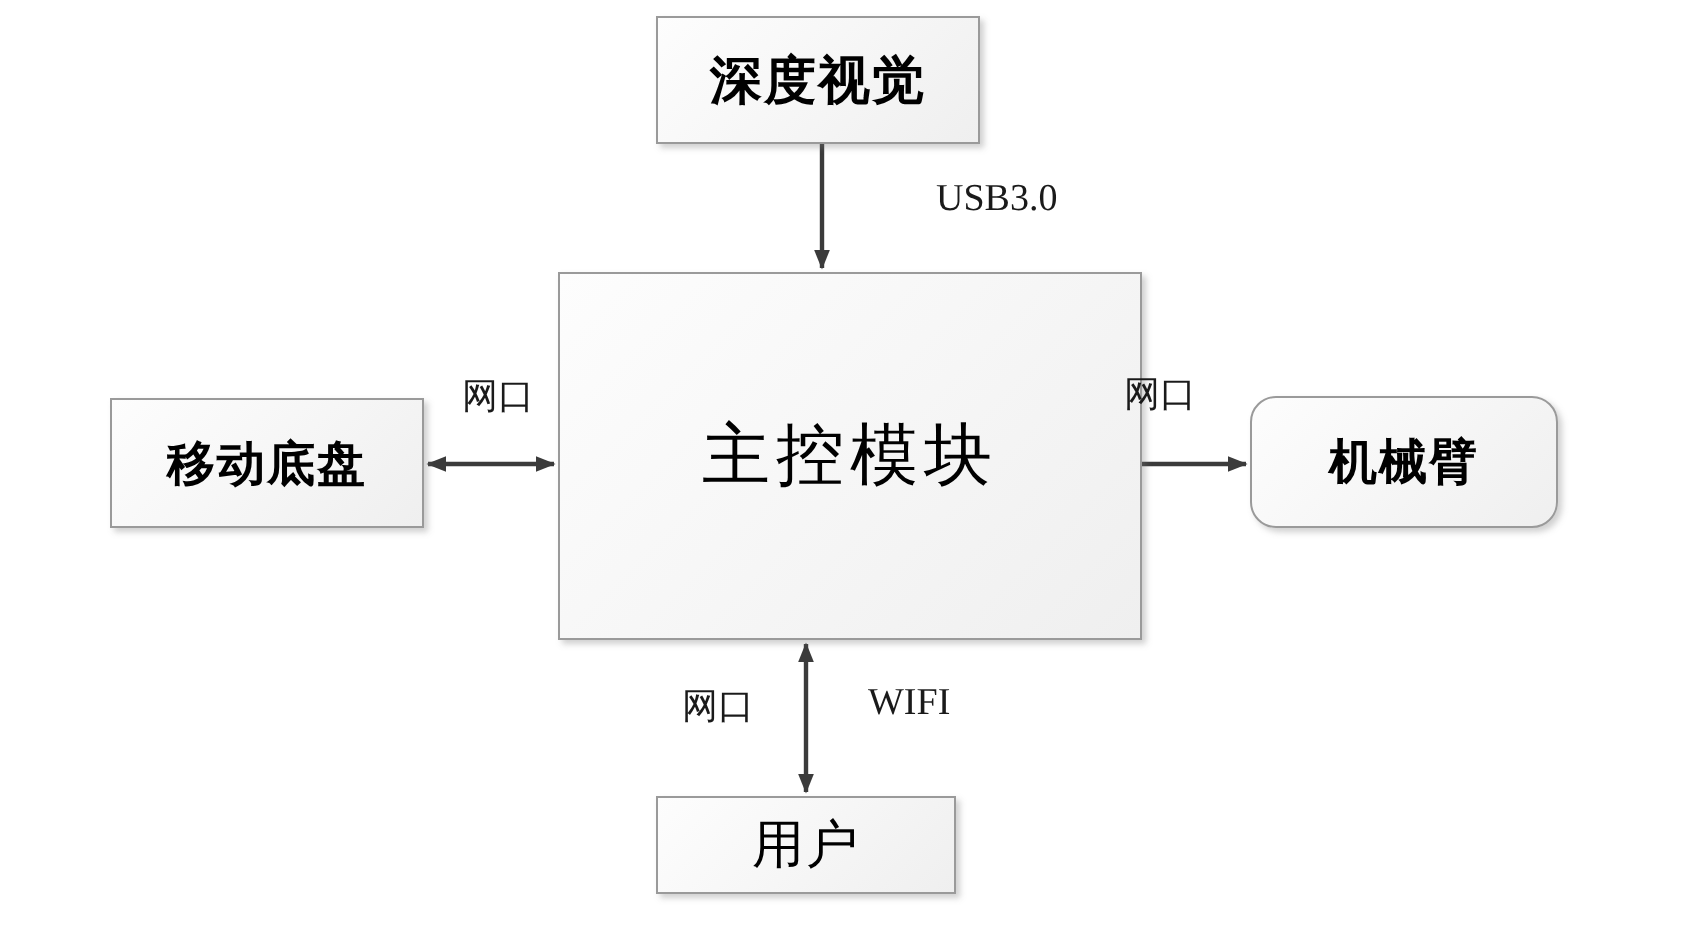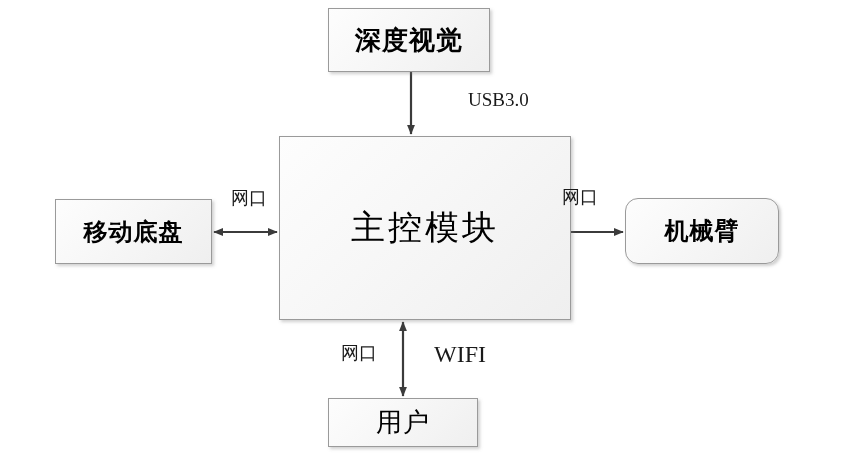--- a/index.html
+++ b/index.html
@@ -65,21 +65,21 @@
     position: absolute;
     font-family: "Liberation Serif", "DejaVu Serif", serif;
     color: #1a1a1a;
     white-space: nowrap;
     user-select: none;
   }
   #label-usb3 { left: 428px; top: 89px; font-size: 19px; margin-left: 40px; }
   #label-net-left { left: 231px; top: 186px; font-size: 18px; }
   #label-net-right { left: 562px; top: 185px; font-size: 18px; }
   #label-net-bottom { left: 341px; top: 341px; font-size: 18px; }
-  #label-wifi { left: 434px; top: 341px; font-size: 24px; }
+  #label-wifi { left: 434px; top: 341px; font-size: 19px; }
 </style>
 </head>
 <body>
 
 <svg id="canvas" viewBox="0 0 851 469" xmlns="http://www.w3.org/2000/svg">
   <defs>
     <marker id="arrow-end" markerWidth="10" markerHeight="8" refX="9.2" refY="4" orient="auto" markerUnits="userSpaceOnUse">
       <path d="M0,0 L10,4 L0,8 z" fill="#3b3b3b"></path>
     </marker>
     <marker id="arrow-start" markerWidth="10" markerHeight="8" refX="0.8" refY="4" orient="auto" markerUnits="userSpaceOnUse">

